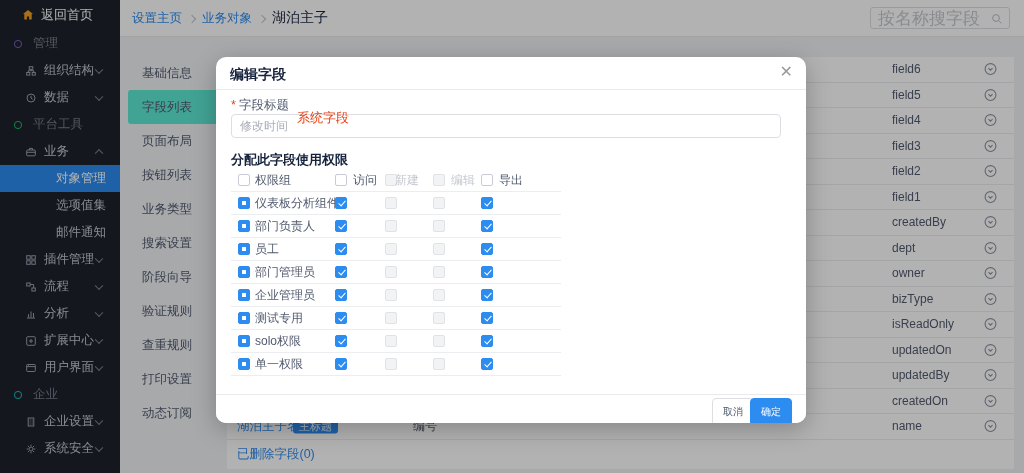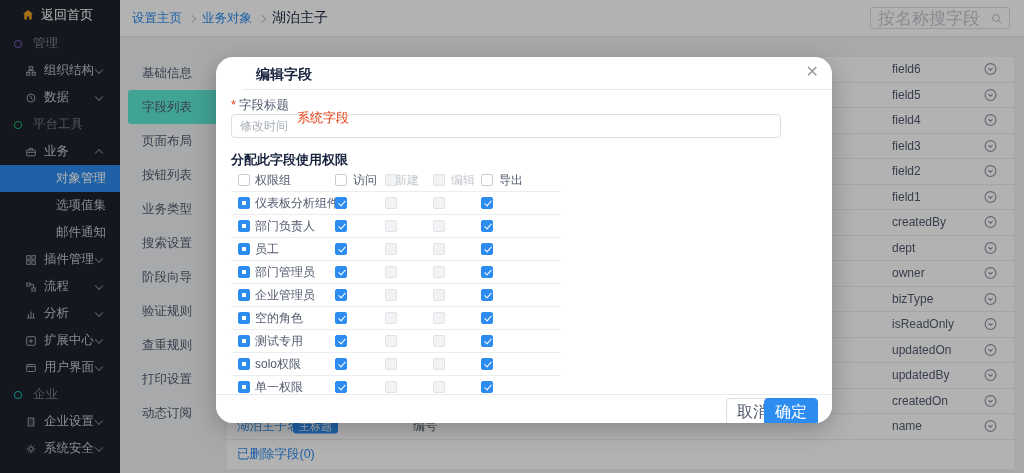--- a/index.html
+++ b/index.html
@@ -37,41 +37,41 @@
   .panel{position:absolute;left:227px;top:57px;width:787px;z-index:1;}
   .frow{height:25.5px;box-sizing:border-box;border-bottom:1px solid #ebedf0;background:#fff;position:relative;}
   .frow .api{position:absolute;left:665px;top:50%;transform:translateY(-50%);color:#515a6e;font-size:12px;}
   .frow .ricon{position:absolute;left:757px;top:50%;transform:translateY(-50%);display:inline-flex;color:#8a919f;cursor:pointer;}
   .frow .flabel{position:absolute;left:10px;top:50%;transform:translateY(-50%);color:#2d8cf0;font-size:12.5px;cursor:pointer;}
   .frow .fbadge{position:absolute;left:66px;top:50%;transform:translateY(-50%);background:#2d8cf0;color:#fff;font-size:11px;line-height:15px;padding:0 6px;border-radius:3px;}
   .frow .ftype{position:absolute;left:186px;top:50%;transform:translateY(-50%);color:#515a6e;}
   .deleted-bar{height:29px;background:#fff;display:flex;align-items:center;padding-left:10px;color:#2d8cf0;font-size:12.5px;cursor:pointer;}
   
   .overlay{position:absolute;inset:0;background:rgba(0,0,0,0.30);z-index:5;}
-  .modal{position:absolute;left:216px;top:57px;width:590px;height:366px;background:#fff;border-radius:17px;z-index:10;box-shadow:0 6px 24px rgba(0,0,0,.25);overflow:hidden;padding-left:26px;}
+  .modal{position:absolute;left:216px;top:57px;width:590px;height:366px;background:#fff;border-radius:10px;z-index:10;box-shadow:0 6px 24px rgba(0,0,0,.25);overflow:hidden;}
   .m-head{height:33px;box-sizing:border-box;border-bottom:1px solid #e8eaec;position:relative;}
   .m-title{position:absolute;left:14px;top:9px;font-size:14px;font-weight:bold;color:#17233d;}
   .m-close{position:absolute;right:13px;top:7px;font-size:16px;color:#999;cursor:pointer;line-height:16px;}
   .m-label{position:absolute;left:15px;top:40px;font-size:12.5px;color:#515a6e;}
   .m-label .req{color:#ed4014;margin-right:3px;}
   .m-hint{position:absolute;left:81px;top:52px;color:#ed4014;font-size:13px;z-index:2;}
   .m-input{position:absolute;left:15px;top:57px;width:532px;height:22px;border:1px solid #dcdee2;border-radius:4px;font-size:12px;color:#a9aeb8;padding:0 8px;background:#fff;font-family:inherit;}
   .m-section{position:absolute;left:15px;top:94px;font-size:13px;font-weight:bold;color:#17233d;}
   .ptable{position:absolute;left:15px;top:112px;width:330px;}
   .prow{height:23px;box-sizing:border-box;border-bottom:1px solid #ebedf0;position:relative;}
   .cb{position:absolute;top:50%;transform:translateY(-50%);width:12px;height:12px;box-sizing:border-box;border:1px solid #c9ccd6;border-radius:2px;background:#fff;cursor:pointer;}
   .cb.dis{background:#f2f3f5;border-color:#e0e2e6;cursor:not-allowed;}
   .cb.on{background:#2d8cf0;border-color:#2d8cf0;}
   .cb.on::after{content:"";position:absolute;left:3.5px;top:1.2px;width:3px;height:6px;border:solid #fff;border-width:0 1.5px 1.5px 0;transform:rotate(42deg);}
   .cb.ind{background:#2d8cf0;border-color:#2d8cf0;}
   .cb.ind::after{content:"";position:absolute;left:3px;top:3px;width:4px;height:4px;background:#fff;border-radius:0.5px;}
   .plabel{position:absolute;top:50%;transform:translateY(-50%);font-size:12px;color:#515a6e;white-space:nowrap;}
   .plabel.dim{color:#c5c8ce;}
   .m-footer{position:absolute;left:0;right:0;bottom:0;height:28px;background:#fff;border-top:1px solid #e8eaec;}
-  .btn{position:absolute;top:3px;height:28px;box-sizing:border-box;padding:0 10px;border-radius:4px;font-size:16px;line-height:20px;cursor:pointer;font-family:inherit;}
+  .btn{position:absolute;top:3px;height:28px;box-sizing:border-box;padding:0 10px;border-radius:4px;font-size:10px;line-height:20px;cursor:pointer;font-family:inherit;}
   .btn.default{right:52px;background:#fff;border:1px solid #dcdee2;color:#515a6e;}
   .btn.primary{right:14px;background:#2d8cf0;border:1px solid #2d8cf0;color:#fff;}
 </style>
 </head>
 <body>
 
 <aside class="sidebar">
   <div class="sb-home">
     <span class="ic">
         <svg width="12" height="12" viewBox="0 0 12 12">
@@ -483,28 +483,20 @@
       <div class="prow">
         <span class="cb ind" style="left: 7px;"></span>
         <span class="plabel" style="left: 24px;">企业管理员</span>
         <span class="cb on" style="left: 104px;"></span>
         <span class="cb dis" style="left: 154px;"></span>
         <span class="cb dis" style="left: 202px;"></span>
         <span class="cb on" style="left: 250px;"></span>
       </div>
       <div class="prow">
         <span class="cb ind" style="left: 7px;"></span>
-        <span class="plabel" style="left: 24px;">空的角色</span>
-        <span class="cb on" style="left: 104px;"></span>
-        <span class="cb dis" style="left: 154px;"></span>
-        <span class="cb dis" style="left: 202px;"></span>
-        <span class="cb on" style="left: 250px;"></span>
-      </div>
-      <div class="prow">
-        <span class="cb ind" style="left: 7px;"></span>
         <span class="plabel" style="left: 24px;">测试专用</span>
         <span class="cb on" style="left: 104px;"></span>
         <span class="cb dis" style="left: 154px;"></span>
         <span class="cb dis" style="left: 202px;"></span>
         <span class="cb on" style="left: 250px;"></span>
       </div>
       <div class="prow">
         <span class="cb ind" style="left: 7px;"></span>
         <span class="plabel" style="left: 24px;">solo权限</span>
         <span class="cb on" style="left: 104px;"></span>

